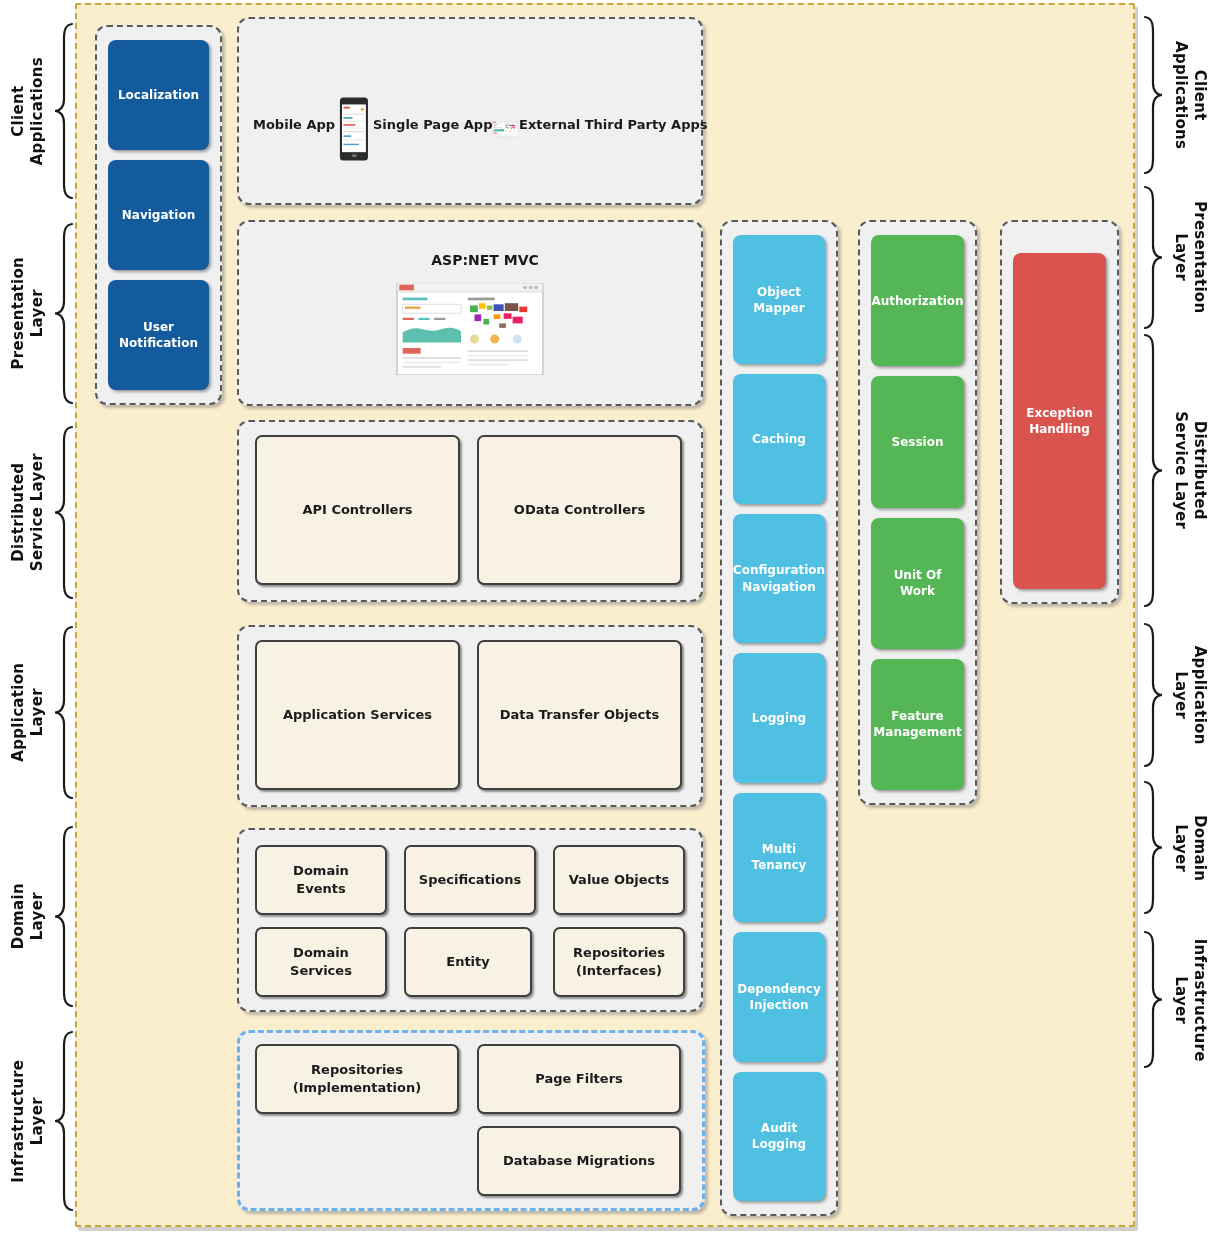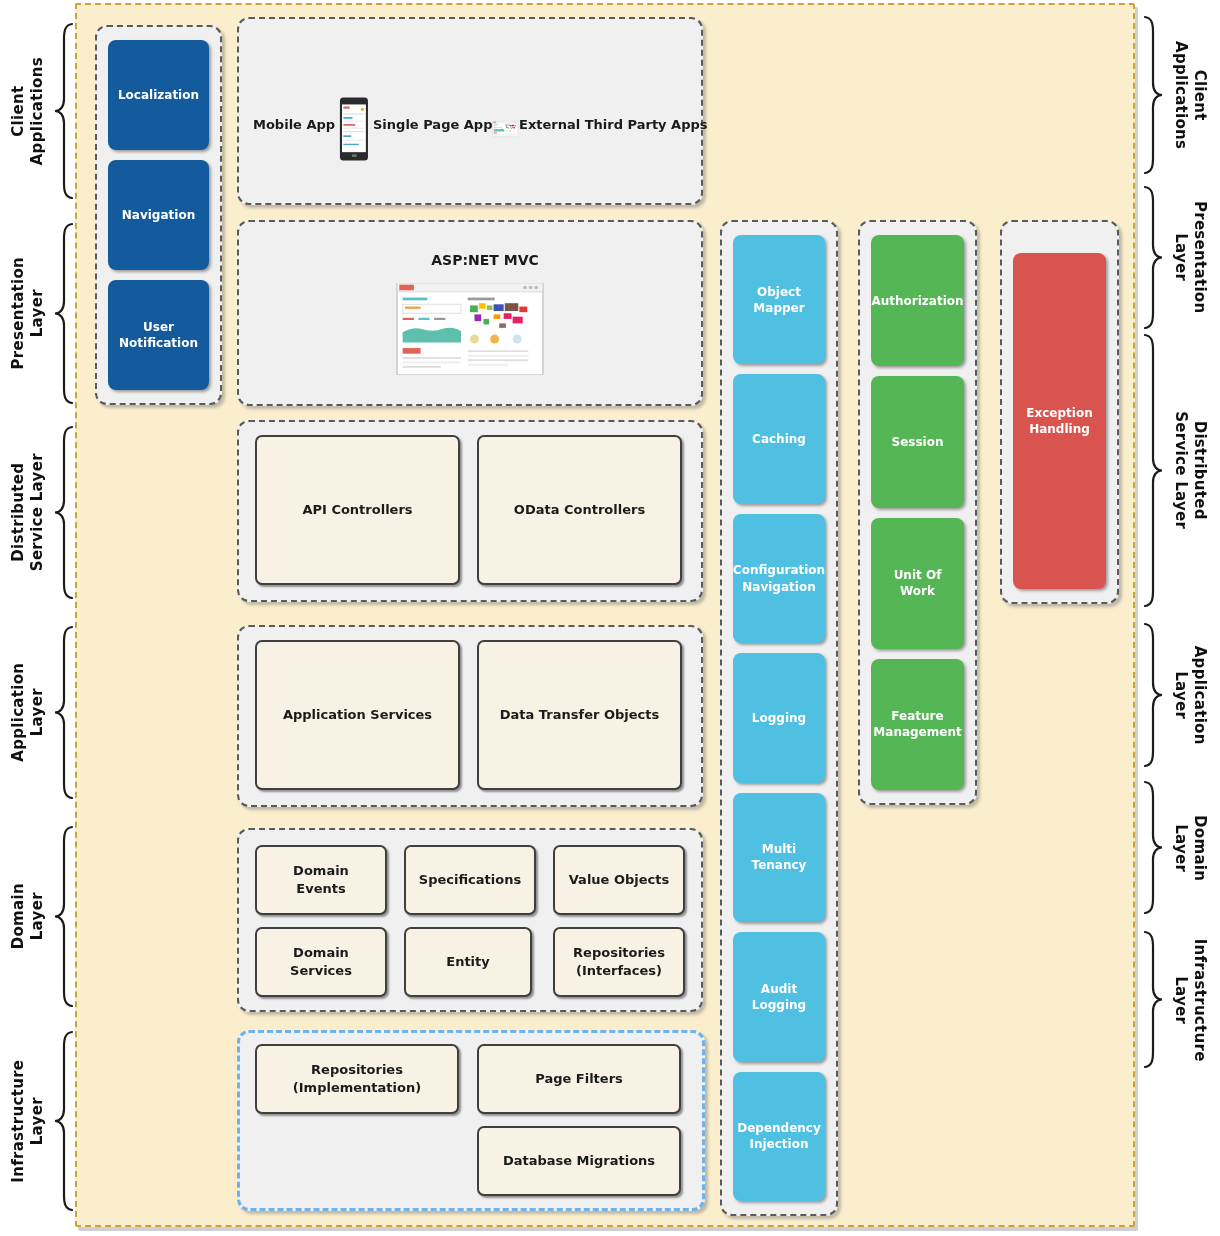--- a/index.html
+++ b/index.html
@@ -289,22 +289,22 @@
   <div class="cream" style="left:255px;top:1044px;width:204px;height:70px">Repositories (Implementation)</div>
   <div class="cream" style="left:477px;top:1044px;width:204px;height:70px">Page Filters</div>
   <div class="cream" style="left:477px;top:1126px;width:204px;height:70px">Database Migrations</div>
 
   <div class="panel vstack" style="left:720px;top:220px;width:118px;height:996px">
     <div class="cbox c-cyan">Object Mapper</div>
     <div class="cbox c-cyan">Caching</div>
     <div class="cbox c-cyan">Configuration Navigation</div>
     <div class="cbox c-cyan">Logging</div>
     <div class="cbox c-cyan">Multi Tenancy</div>
+    <div class="cbox c-cyan">Dependency Injection</div>
     <div class="cbox c-cyan">Audit Logging</div>
-    <div class="cbox c-cyan">Dependency Injection</div>
   </div>
 
   <div class="panel vstack" style="left:858px;top:220px;width:119px;height:585px">
     <div class="cbox c-green">Authorization</div>
     <div class="cbox c-green">Session</div>
     <div class="cbox c-green">Unit Of Work</div>
     <div class="cbox c-green">Feature Management</div>
   </div>
 
   <div class="panel vstack" style="left:1000px;top:220px;width:119px;height:384px">

